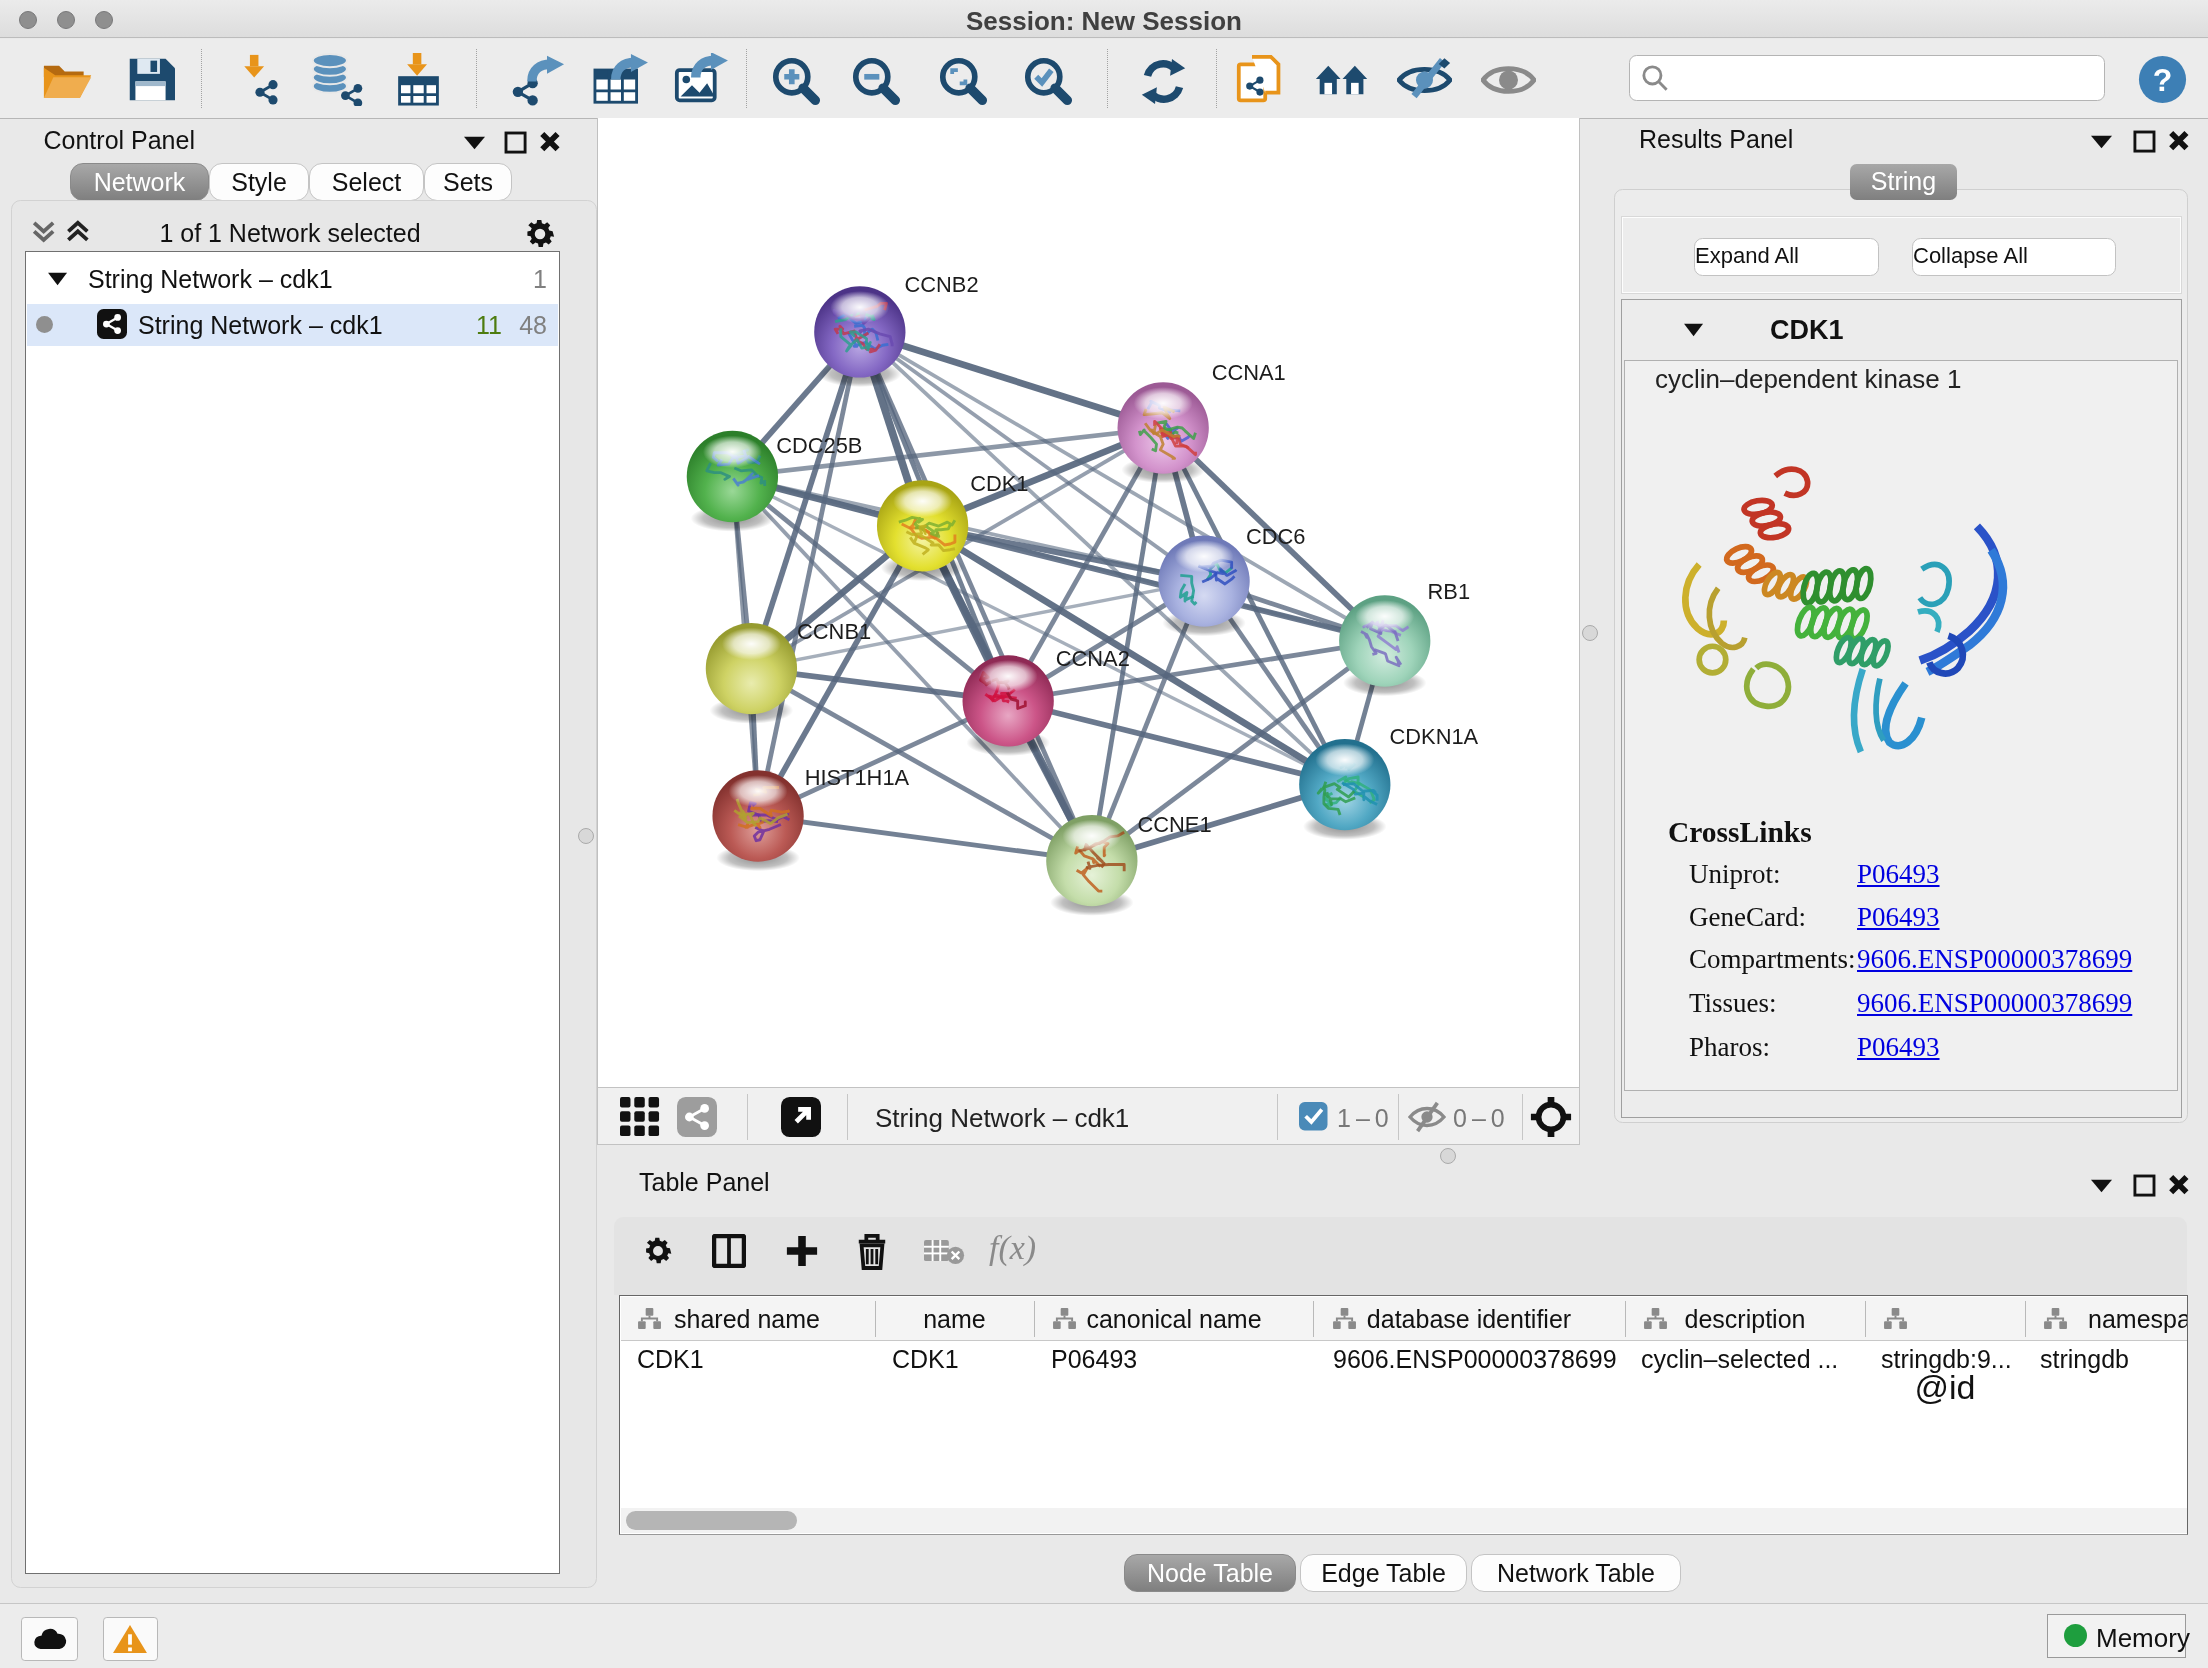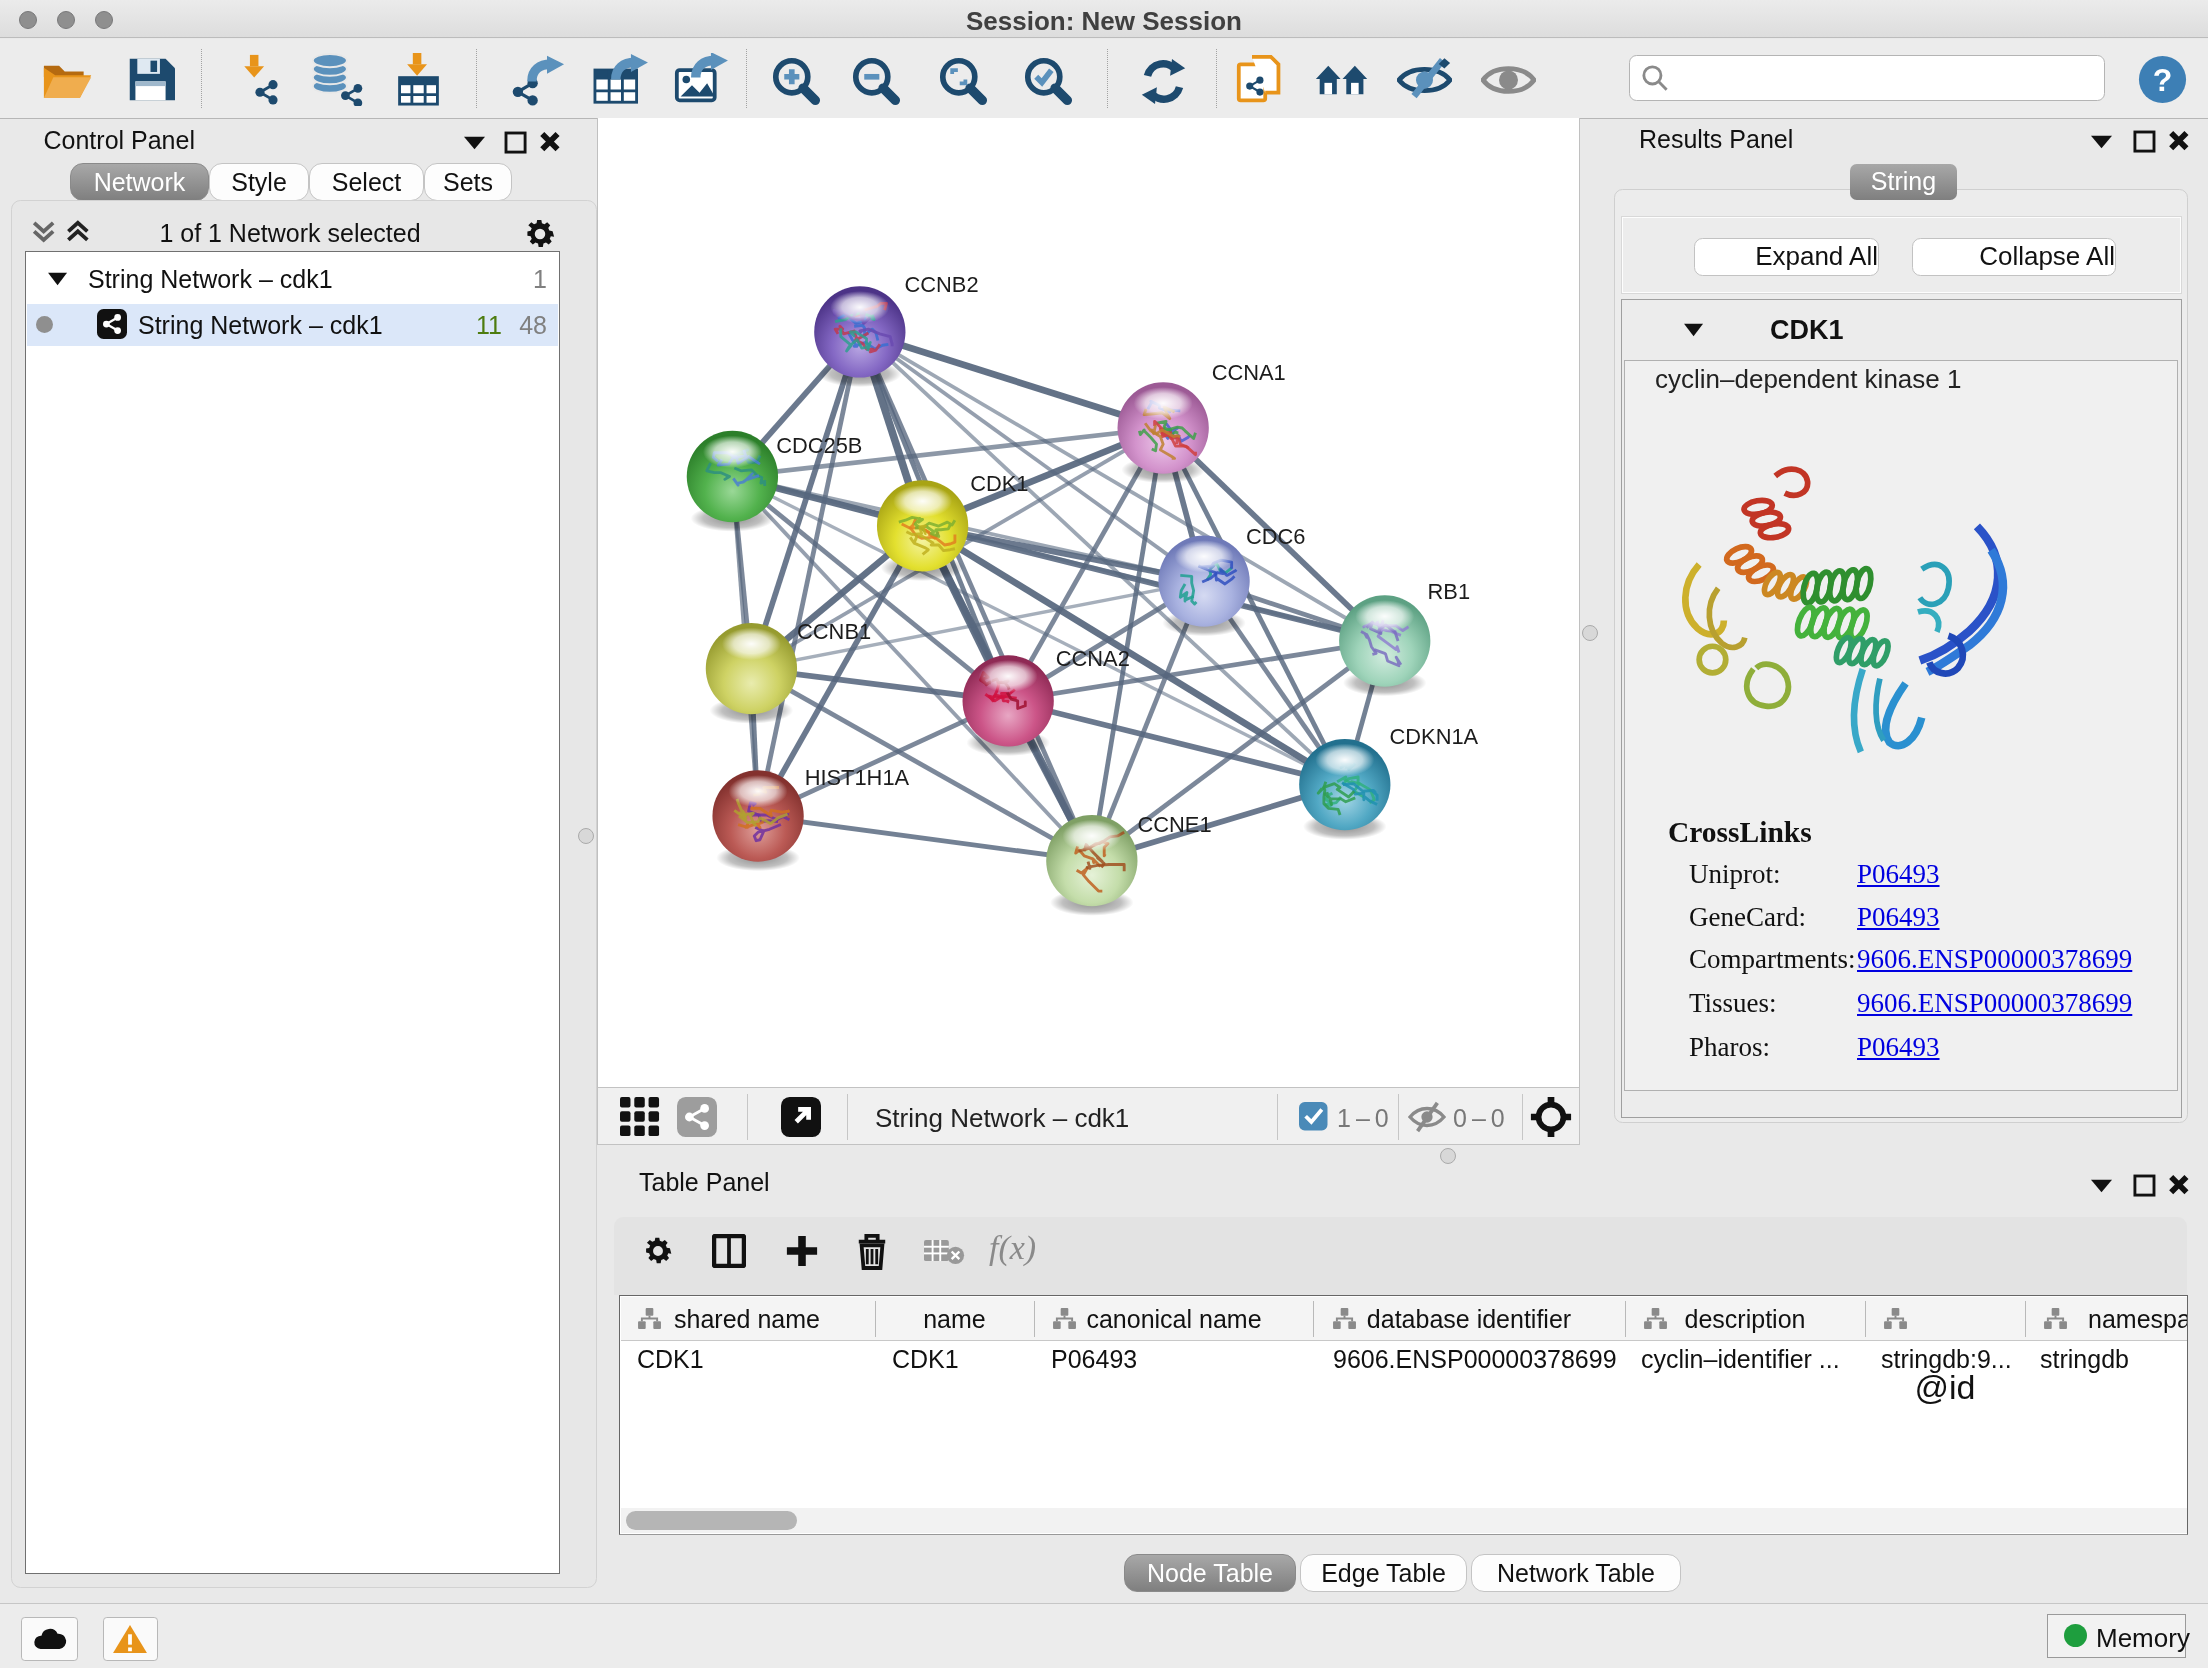--- a/index.html
+++ b/index.html
@@ -6,21 +6,21 @@
 .abs { position:absolute; }
 .titlebar { left:0; top:0; width:2208px; height:38px; background:linear-gradient(#ebebeb,#dddddd); border-bottom:1px solid #bcbcbc; }
 .tl { position:absolute; top:10.5px; width:18px; height:18px; border-radius:50%; background:#8f8f8f; border:1px solid #79797a; }
 .title { position:absolute; top:5.7px; width:100%; text-align:center; font-size:26px; font-weight:bold; color:#404040; }
 .toolbar { left:0; top:39px; width:2208px; height:80px; background:#ececec; border-bottom:1px solid #b6b6b6; }
 .vsep { position:absolute; top:49px; height:59px; width:0; border-left:1.9px dotted #a2a2a2; }
 .search { position:absolute; left:1629px; top:55px; width:476px; height:46px; background:#fff; border:1.9px solid #b4b4b4; border-radius:7.6px; }
 .panel-title { font-size:25px; color:#111;margin-left:15px; }
 .tab { position:absolute; height:38px; background:#fdfdfd; border:1px solid #c4c4c4; color:#111; font-size:25px; text-align:center; line-height:36px; border-radius:13px; }
 .tab.sel { background:linear-gradient(#a8a8a8,#7f7f7f); color:#fff; border-color:#8a8a8a; }
-.btn { position:absolute; background:#fff; border:1.9px solid #c2c2c2; border-radius:8.6px; font-size:26px; color:#111; text-align:right; }
+.btn { position:absolute; background:#fff; border:1.9px solid #c2c2c2; border-radius:8.6px; font-size:22px; color:#111; text-align:left; }
 a.lnk { color:#0000e0; text-decoration:underline; }
 .serif { font-family:"Liberation Serif", serif; }
 </style></head><body>
 <div class="abs titlebar"></div>
 <div class="tl" style="left:19px"></div>
 <div class="tl" style="left:57px"></div>
 <div class="tl" style="left:95px"></div>
 <div class="title">Session: New Session</div>
 <div class="abs toolbar"></div>
 <div class="vsep" style="left:201px"></div>
@@ -751,21 +751,21 @@
       <rect x="16" y="14" width="8" height="8" rx="1"></rect>
       <path d="M12 8 v3 M4 14 v-3 h16 v3" stroke="#8a8a8a" stroke-width="2" fill="none"></path>
     </g>
   </svg>
 <div class="abs" style="left:2088px;top:1305px;width:99px;overflow:hidden;white-space:nowrap;font-size:25px;color:#111">namespace</div>
 <div class="abs" style="left:2025px;top:1301px;width:1px;height:36px;background:#b9b9b9"></div>
 <div class="abs" style="left:637px;top:1345px;font-size:25px;color:#111">CDK1</div>
 <div class="abs" style="left:892px;top:1345px;font-size:25px;color:#111">CDK1</div>
 <div class="abs" style="left:1051px;top:1345px;font-size:25px;color:#111">P06493</div>
 <div class="abs" style="left:1333px;top:1345px;font-size:25px;color:#111">9606.ENSP00000378699</div>
-<div class="abs" style="left:1641px;top:1345px;font-size:25px;color:#111">cyclin–identifier ...</div>
+<div class="abs" style="left:1641px;top:1345px;font-size:25px;color:#111">cyclin–selected ...</div>
 <div class="abs" style="left:1881px;top:1345px;font-size:25px;color:#111">stringdb:9...</div>
 <div class="abs" style="left:2040px;top:1345px;font-size:25px;color:#111">stringdb</div>
 <div class="abs" style="left:621px;top:1508px;width:1566px;height:25px;background:#f2f2f2"></div>
 <div class="abs" style="left:626px;top:1511px;width:171px;height:19px;background:#b5b5b5;border-radius:9.5px"></div>
 <div class="tab sel" style="left:1124px;top:1554px;width:172px">Node Table</div>
 <div class="tab" style="left:1300px;top:1554px;width:167px">Edge Table</div>
 <div class="tab" style="left:1471px;top:1554px;width:210px">Network Table</div>
 <div class="abs" style="left:0px;top:1603px;width:2208px;height:66px;background:#ececec;border-top:1px solid #c6c6c6"></div>
 <div class="abs" style="left:21px;top:1617px;width:57px;height:44px;background:#fafafa;border:1.9px solid #b8b8b8;border-radius:3.8px"></div>
 <svg class="abs" style="left:31px;top:1626px" width="38" height="27" viewBox="0 0 40 28">

